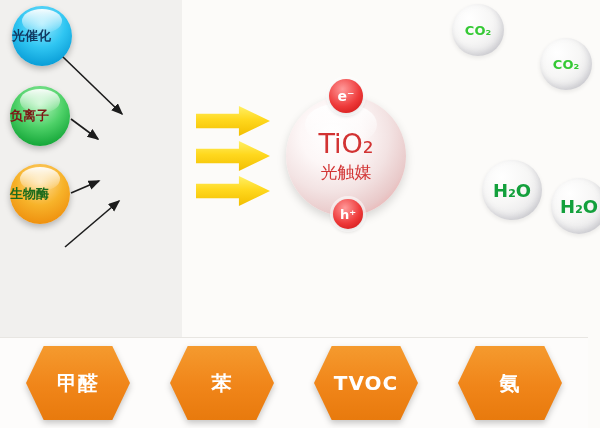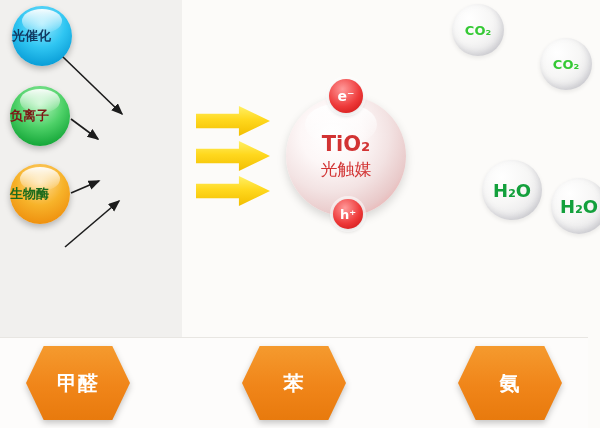--- a/index.html
+++ b/index.html
@@ -40,21 +40,21 @@
     clip-path:polygon(0 26%, 58% 26%, 58% 0, 100% 50%, 58% 100%, 58% 74%, 0 74%); }
   .ya1 { top:106px; } .ya2 { top:141px; } .ya3 { top:176px; }
 
   
   .big-sphere { position:absolute; left:286px; top:96px; width:120px; height:120px; border-radius:50%;
     background:radial-gradient(circle at 38% 32%, #ffffff 0%, #fdf7f7 28%, #f3e3e3 52%, #e9caca 72%, #eba9a9 88%, #df8787 100%);
     box-shadow:0 4px 10px rgba(0,0,0,0.15);
     display:flex; flex-direction:column; align-items:center; justify-content:center; }
   .big-sphere::before { content:""; position:absolute; left:16%; top:6%; width:60%; height:36%; border-radius:50%;
     background:linear-gradient(rgba(255,255,255,0.95), rgba(255,255,255,0)); }
-  .tio2-formula { position:relative; z-index:2; font-size:21px; font-weight:bold; color:#d23333; }
+  .tio2-formula { position:relative; z-index:2; font-size:27px; font-weight:normal; color:#d23333; }
   .tio2-name { position:relative; z-index:2; font-size:17px; font-weight:normal; color:#d23333; margin-top:2px; }
 
   .mini-sphere { position:absolute; border-radius:50%;
     background:radial-gradient(circle at 40% 30%, #ff9a9a 0%, #ee3a3a 55%, #c90f0f 100%);
     display:flex; align-items:center; justify-content:center;
     box-shadow:0 0 0 3px rgba(255,255,255,0.55), 0 2px 4px rgba(0,0,0,0.25);
     color:#ffffff; font-weight:bold; z-index:3; }
   .electron { width:34px; height:34px; left:43px; top:-17px; font-size:14px; }
   .hole { width:30px; height:30px; left:47px; top:103px; font-size:13px; }
 
@@ -144,18 +144,23 @@
         <span class="hex-label">甲醛</span>
       </div>
     </div>
     <div class="hex-wrap">
       <div class="hexagon">
         <span class="hex-label">苯</span>
       </div>
     </div>
     <div class="hex-wrap">
       <div class="hexagon">
+        <span class="hex-label">TVOC</span>
+      </div>
+    </div>
+    <div class="hex-wrap">
+      <div class="hexagon">
         <span class="hex-label">氨</span>
       </div>
     </div>
   </div>
 
 </div>
 
 </body></html>

